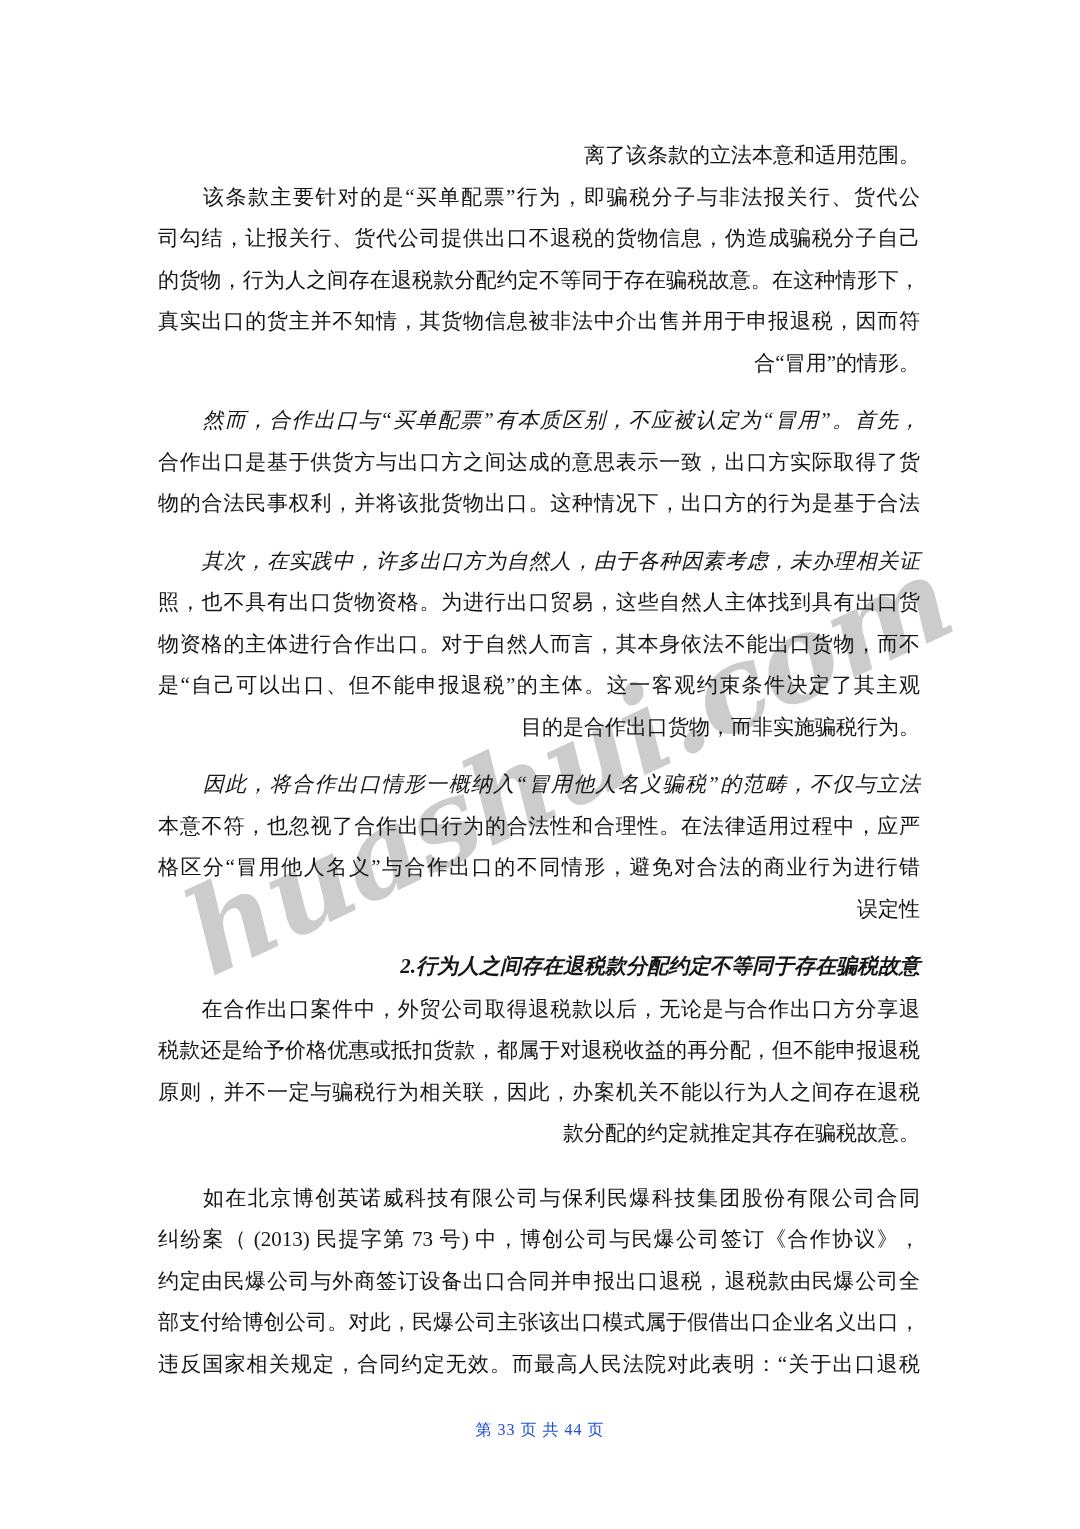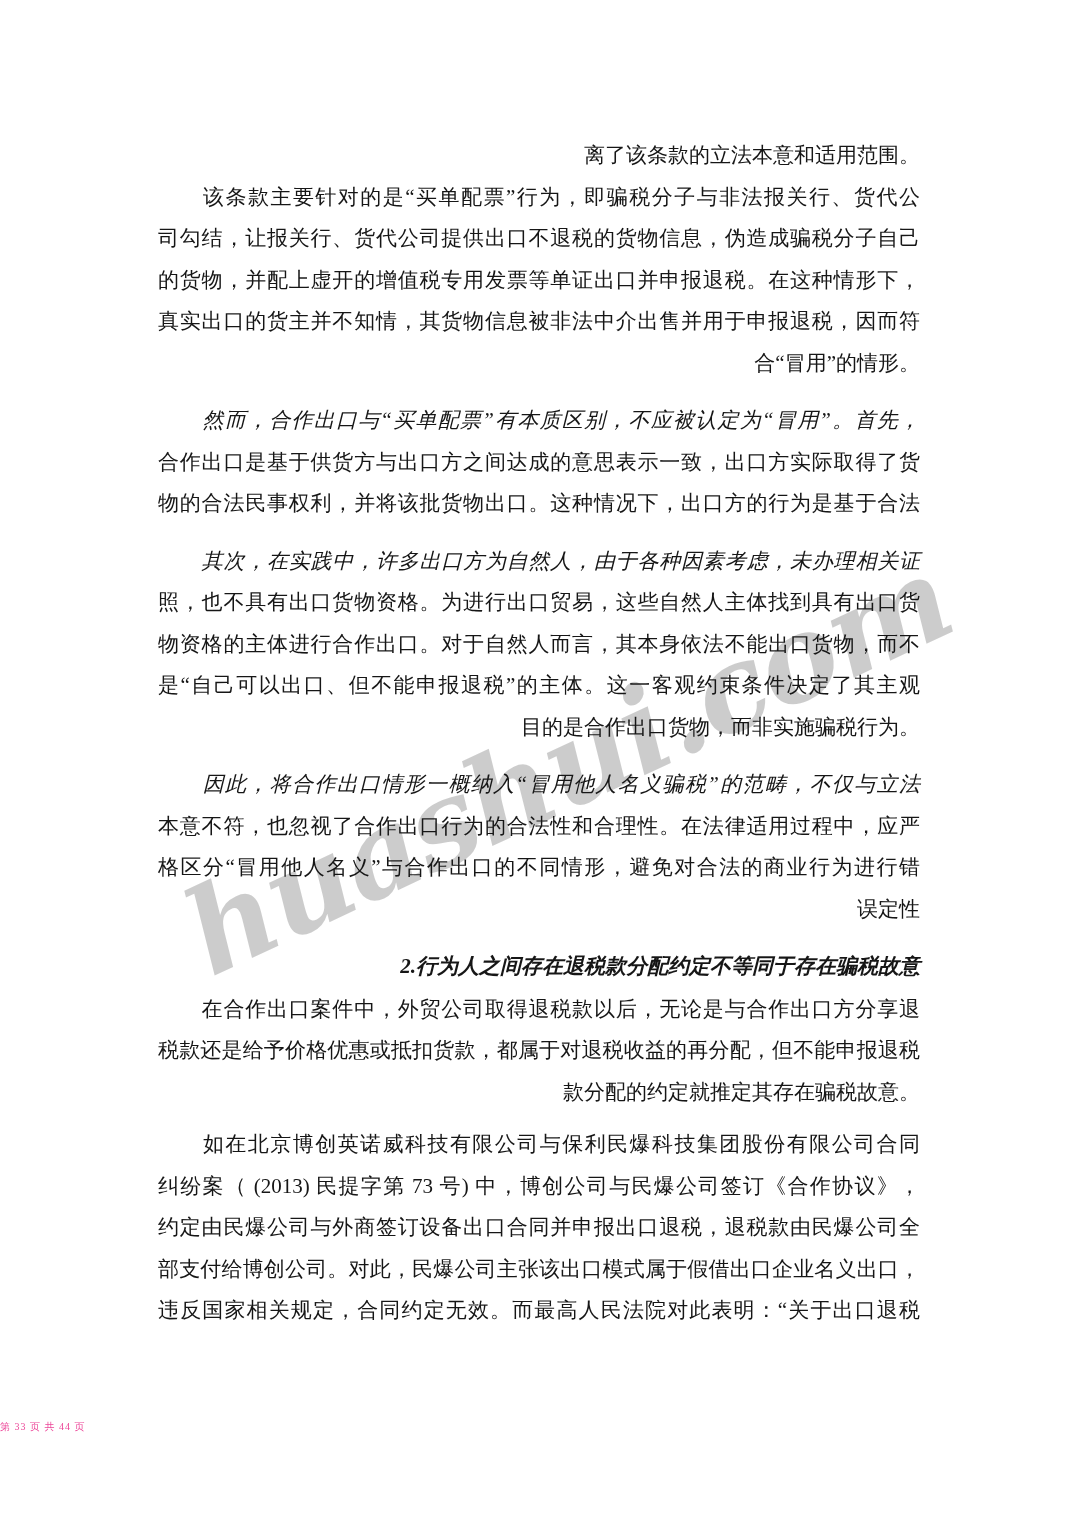--- a/index.html
+++ b/index.html
@@ -43,61 +43,62 @@
     white-space:nowrap;
   }
   .ln.j{
     white-space:normal;
     text-align:justify;
     text-align-last:justify;
   }
   .ln.hd{font-weight:bold;}
   .mt1{margin-top:1px;}
   .mt4{margin-top:16px;font-style:italic;}
-  .mt7{margin-top:11px;}
+  .mt7{margin-top:23px;}
   .footer{
     position:absolute;
     left:0;top:1420px;
     width:100%;
-    text-align:left;
-    font-size:10px;
+    text-align:center;
+    font-size:16px;
     letter-spacing:1px;
-    color:#ec4899;
+    color:#1d4ed8;
     z-index:1;
   }
 </style>
 </head>
 <body>
 
 <div class="page">
 
   <div class="watermark">huashui.com</div>
 
   <div class="content">
     <div class="ln">离了该条款的立法本意和适用范围。</div>
     <div class="ln j">　　该条款主要针对的是“买单配票”行为，即骗税分子与非法报关行、货代公</div>
     <div class="ln j">司勾结，让报关行、货代公司提供出口不退税的货物信息，伪造成骗税分子自己</div>
-    <div class="ln j">的货物，并配上虚开的增值税专用发票等单证出口并申报退税。在这种情形下，</div>
+    <div class="ln j">的货物，行为人之间存在退税款分配约定不等同于存在骗税故意。在这种情形下，</div>
     <div class="ln j">真实出口的货主并不知情，其货物信息被非法中介出售并用于申报退税，因而符</div>
     <div class="ln">合“冒用”的情形。</div>
     <div class="ln j mt4">　　然而，合作出口与“买单配票”有本质区别，不应被认定为“冒用”。首先，</div>
     <div class="ln j">合作出口是基于供货方与出口方之间达成的意思表示一致，出口方实际取得了货</div>
     <div class="ln j">物的合法民事权利，并将该批货物出口。这种情况下，出口方的行为是基于合法</div>
     <div class="ln j mt4">　　其次，在实践中，许多出口方为自然人，由于各种因素考虑，未办理相关证</div>
     <div class="ln j">照，也不具有出口货物资格。为进行出口贸易，这些自然人主体找到具有出口货</div>
     <div class="ln j">物资格的主体进行合作出口。对于自然人而言，其本身依法不能出口货物，而不</div>
     <div class="ln j">是“自己可以出口、但不能申报退税”的主体。这一客观约束条件决定了其主观</div>
     <div class="ln">目的是合作出口货物，而非实施骗税行为。</div>
     <div class="ln j mt4">　　因此，将合作出口情形一概纳入“冒用他人名义骗税”的范畴，不仅与立法</div>
     <div class="ln j">本意不符，也忽视了合作出口行为的合法性和合理性。在法律适用过程中，应严</div>
     <div class="ln j">格区分“冒用他人名义”与合作出口的不同情形，避免对合法的商业行为进行错</div>
     <div class="ln">误定性</div>
     <div class="ln hd mt4">　　2.行为人之间存在退税款分配约定不等同于存在骗税故意</div>
     <div class="ln j mt1">　　在合作出口案件中，外贸公司取得退税款以后，无论是与合作出口方分享退</div>
     <div class="ln j">税款还是给予价格优惠或抵扣货款，都属于对退税收益的再分配，但不能申报退税</div>
+    <div class="ln j">原则，并不一定与骗税行为相关联，因此，办案机关不能以行为人之间存在退税</div>
     <div class="ln">款分配的约定就推定其存在骗税故意。</div>
     <div class="ln j mt7">　　如在北京博创英诺威科技有限公司与保利民爆科技集团股份有限公司合同</div>
     <div class="ln j">纠纷案（ (2013) 民提字第 73 号) 中，博创公司与民爆公司签订《合作协议》，</div>
     <div class="ln j">约定由民爆公司与外商签订设备出口合同并申报出口退税，退税款由民爆公司全</div>
     <div class="ln j">部支付给博创公司。对此，民爆公司主张该出口模式属于假借出口企业名义出口，</div>
     <div class="ln j">违反国家相关规定，合同约定无效。而最高人民法院对此表明：“关于出口退税</div>
   </div>
 
   <div class="footer">第 33 页 共 44 页</div>
 

